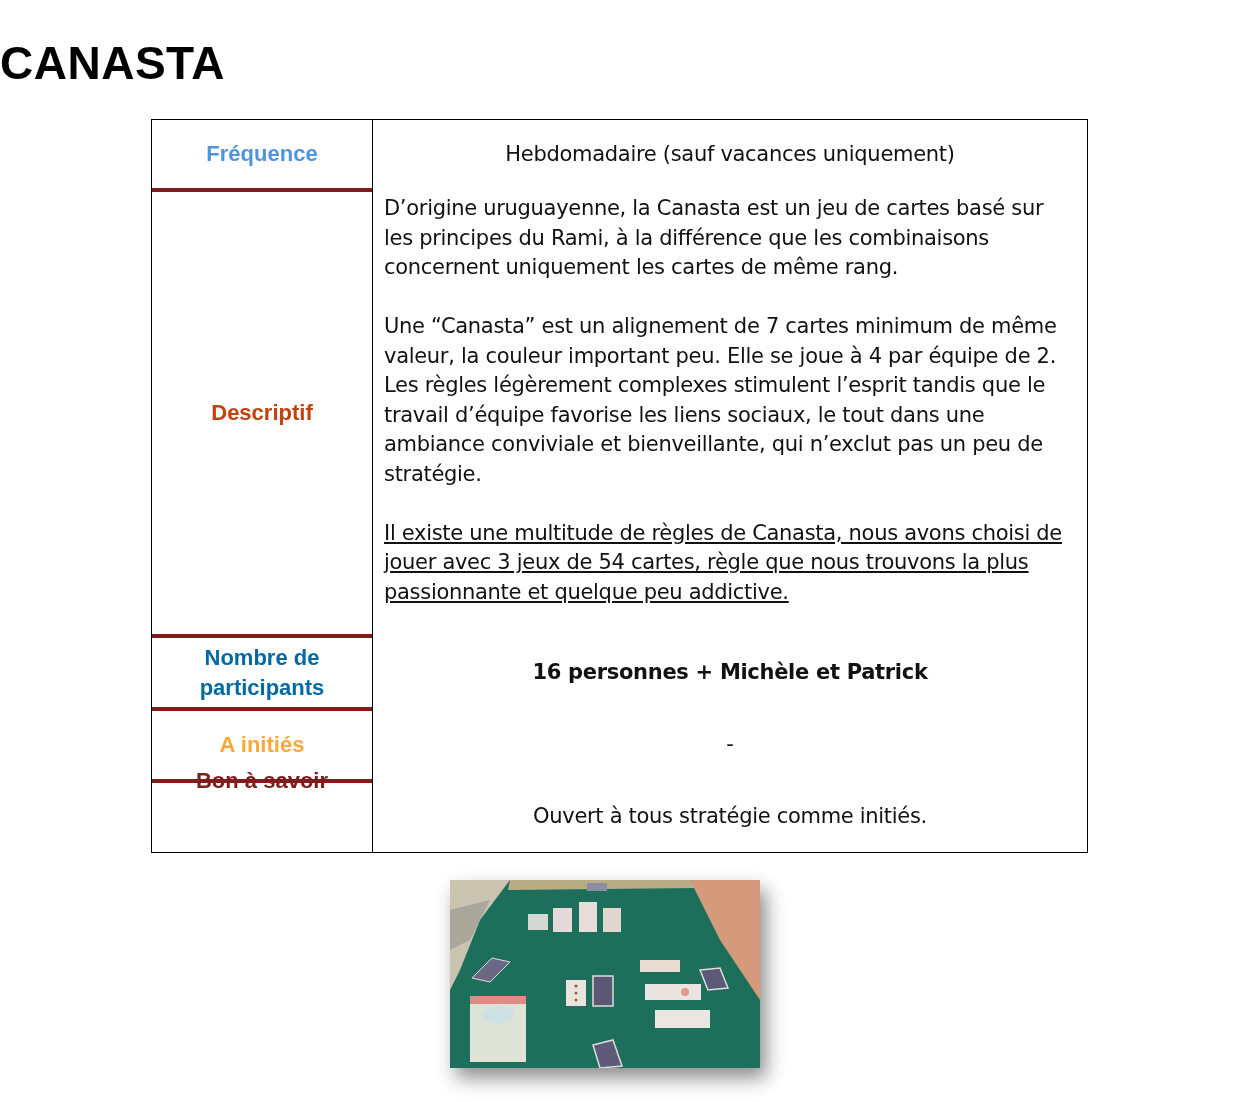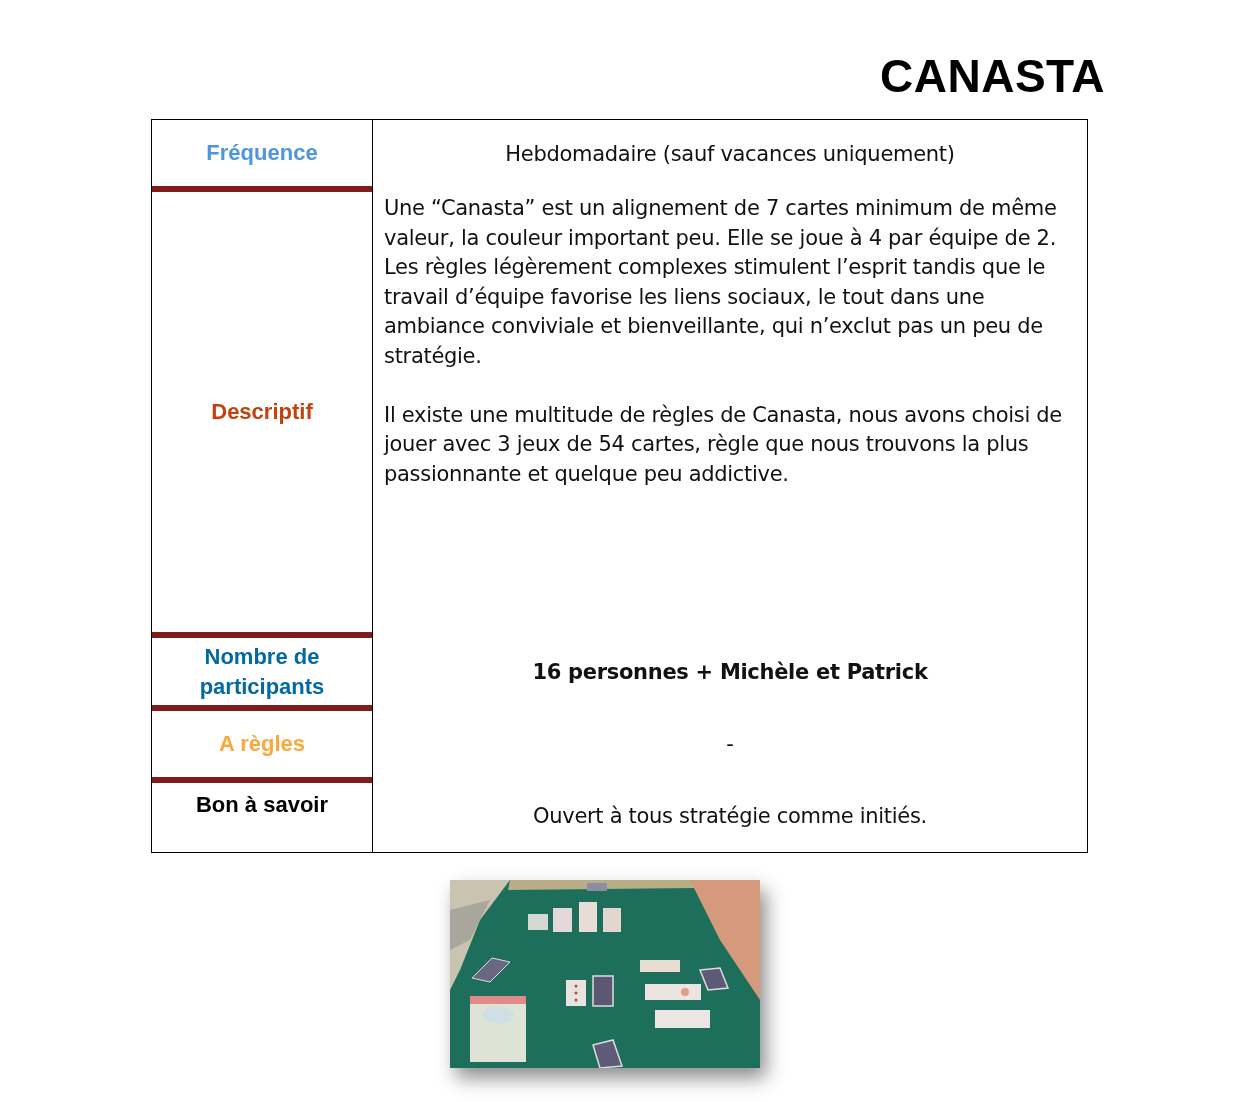--- a/index.html
+++ b/index.html
@@ -1,57 +1,58 @@
 <!DOCTYPE html>
 <html><head>
 <meta charset="utf-8">
 <style>
   html, body { margin:0; padding:0; background:#ffffff; }
   body { width:1240px; height:1102px; position:relative; overflow:hidden;
          font-family:"DejaVu Sans","Liberation Sans",sans-serif; color:#111; }
-  .title { position:absolute; left:0; top:36px; width:1092px; text-align:right;
+  .title { position:absolute; left:0; top:36px; width:1092px; text-align:left;
            font-family:"Liberation Sans",sans-serif; font-weight:bold; font-size:46px;
-           letter-spacing:0.5px; color:#000; margin:13px; }
+           letter-spacing:0.5px; color:#000; margin:0; }
   .table { position:absolute; left:151px; top:119px; width:937px; height:734px;
            border:1px solid #000; box-sizing:border-box; }
   .left-col { position:absolute; left:0; top:0; width:221px; height:100%;
               border-right:1px solid #000; box-sizing:border-box; }
   .label-cell { position:absolute; left:0; width:220px; display:flex; align-items:center;
                 justify-content:center; text-align:center; box-sizing:border-box;
-                border-bottom:6px solid #7f1d1d; font-family:"Liberation Sans",sans-serif;
+                border-bottom:4px solid #7f1d1d; font-family:"Liberation Sans",sans-serif;
                 font-weight:bold; font-size:22px; line-height:30px; }
   .label-cell:last-child { border-bottom:none; }
   .right-col { position:absolute; left:221px; top:0; right:0; height:100%; }
   .val { position:absolute; left:0; right:0; font-size:21px; color:#111;
          font-family:"DejaVu Sans",sans-serif; letter-spacing:-0.3px; }
   .val.center { text-align:center; }
   .desc { left:11px; right:14px; line-height:29.5px; }
   .desc p { margin:0 0 29.5px 0; }
-  .desc p:last-child { margin-bottom:17px; }
+  .desc p:last-child { margin-bottom:17px;text-decoration:underline; }
   .photo-wrap { position:absolute; left:450px; top:880px; width:310px; height:188px;
                 box-shadow: 6px 10px 18px rgba(0,0,0,0.45); background:#1d6b5a; overflow:hidden; }
   .photo-wrap svg { display:block; }
 </style>
 </head>
 <body>
 
 <h1 class="title">CANASTA</h1>
 
 <div class="table">
   <div class="left-col">
     <div class="label-cell" style="top:0;height:72px;color:#4e95dd;">Fréquence</div>
     <div class="label-cell" style="top:72px;height:446px;color:#c2410c;">Descriptif</div>
     <div class="label-cell" style="top:518px;height:73px;color:#0369a1;padding:0 30px;">Nombre de participants</div>
-    <div class="label-cell" style="top:591px;height:72px;color:#f9a93a;">A règles</div>
-    <div class="label-cell" style="top:650px;height:70px;color:#000000;border-bottom:none;">Bon à savoir</div>
+    <div class="label-cell" style="top:591px;height:72px;color:#f9a93a;">A initiés</div>
+    <div class="label-cell" style="top:626px;height:70px;color:#7f1d1d;border-bottom:none;">Bon à savoir</div>
   </div>
 
   <div class="right-col">
     <div class="val center" style="top:22px;">Hebdomadaire (sauf vacances uniquement)</div>
     <div class="val desc" style="top:74px;">
+      <p>D’origine uruguayenne, la Canasta est un jeu de cartes basé sur les principes du Rami, à la différence que les combinaisons concernent uniquement les cartes de même rang.</p>
       <p>Une “Canasta” est un alignement de 7 cartes minimum de même valeur, la couleur important peu. Elle se joue à 4 par équipe de 2. Les règles légèrement complexes stimulent l’esprit tandis que le travail d’équipe favorise les liens sociaux, le tout dans une ambiance conviviale et bienveillante, qui n’exclut pas un peu de stratégie.</p>
       <p>Il existe une multitude de règles de Canasta, nous avons choisi de jouer avec 3 jeux de 54 cartes, règle que nous trouvons la plus passionnante et quelque peu addictive.</p>
     </div>
     <div class="val center" style="top:540px;font-weight:bold;">16 personnes + Michèle et Patrick</div>
     <div class="val center" style="top:612px;">-</div>
     <div class="val center" style="top:684px;">Ouvert à tous stratégie comme initiés.</div>
   </div>
 </div>
 
 <div class="photo-wrap">

